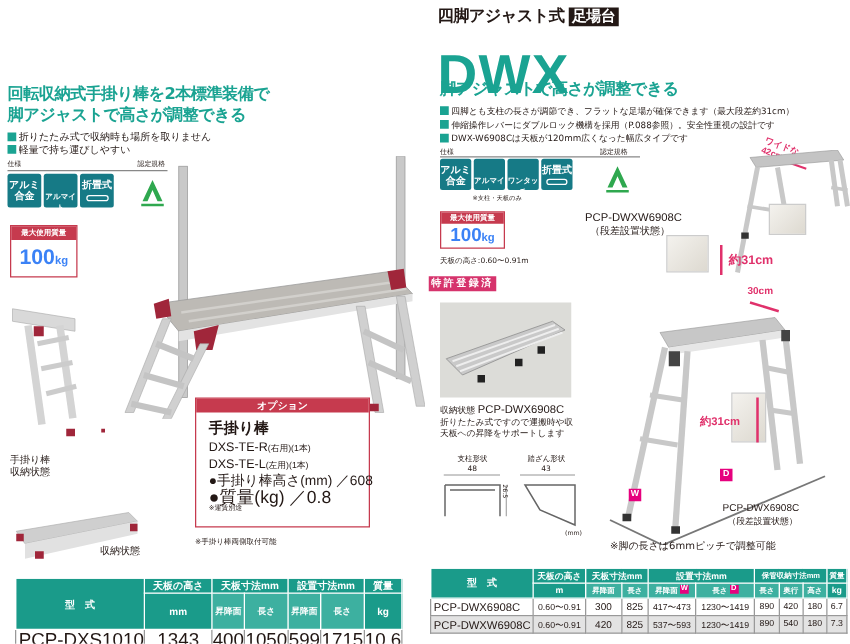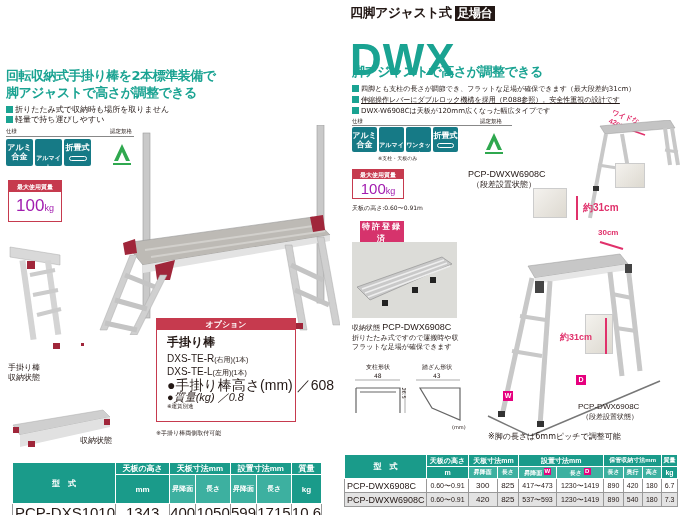--- a/index.html
+++ b/index.html
@@ -15,21 +15,21 @@
     .model-title { font-family: "Liberation Sans", sans-serif; font-weight: bold; font-size: 44px; color: #1aa392; letter-spacing: 1px; line-height: 44px; }
     .catch { font-size: 13px; font-weight: bold; color: #1aa392; line-height: 17px; letter-spacing: -0.5px; white-space: nowrap; }
     .bullet { font-size: 8px; color: #231815; line-height: 11px; white-space: nowrap; }
     .bullet .sq { display: inline-block; width: 7px; height: 7px; background: #1aa392; margin-right: 2px; vertical-align: -0.5px; }
     .tiny { font-size: 5.5px; color: #231815; }
     .spec-line { height: 1px; background: #888; }
     .icon-box { position: absolute; width: 27px; height: 27px; background: #167a86; border-radius: 2px; color: #fff; font-size: 8px; line-height: 9px; text-align: center; font-weight: bold; padding-top: 4px; }
     .cert { position: absolute; width: 24px; height: 28px; }
     .cap-box { position: absolute; width: 54px; height: 42px; border: 1px solid #c63a4e; background: #fff; }
     .cap-box .hd { background: #c63a4e; color: #fff; font-size: 6px; text-align: center; height: 11px; line-height: 11px; font-weight: bold; }
-    .cap-box .val { color: #a21caf; font-family: "Liberation Sans", sans-serif; font-weight: normal; font-size: 17px; text-align: center; line-height: 28px; }
+    .cap-box .val { color: #3b82f6; font-family: "Liberation Sans", sans-serif; font-weight: bold; font-size: 17px; text-align: center; line-height: 28px; }
     .cap-box .val small { font-size: 9px; }
     .caption { font-size: 8px; color: #231815; line-height: 10px; white-space: nowrap; }
     .option-box { position: absolute; border: 1px solid #c63a4e; background: #fff; }
     .option-box .hd { background: #c63a4e; color: #fff; font-size: 8px; font-weight: bold; text-align: center; height: 11px; line-height: 11px; }
     .option-box .title { font-size: 12px; font-weight: bold; padding: 4px 0 0 10px; }
     .option-box .line { font-family: "Liberation Sans", sans-serif; font-size: 10px; padding-left: 10px; line-height: 12px; white-space: nowrap; }
     .option-box .line small { font-size: 7px; }
     .option-box .note { font-size: 5.5px; padding-left: 10px; }
     .patent { position: absolute; background: #d6336c; color: #fff; font-size: 8px; font-weight: bold; text-align: center; line-height: 12px; letter-spacing: 2px; }
 
@@ -124,22 +124,22 @@
     <rect x="20" y="36" width="7" height="6" fill="#a0263a"></rect>
     <rect x="96" y="14" width="6" height="6" fill="#a0263a"></rect>
   </svg>
   <div class="abs caption" style="left:80px; top:436px;">収納状態</div>
 
   <div class="option-box" style="left:156px; top:318px; width:140px; height:104px;">
     <div class="hd">オプション</div>
     <div class="title">手掛り棒</div>
     <div class="line" style="margin-top:2px;"><span>DXS-TE-R</span><small>(右用)(1本)</small></div>
     <div class="line"><span>DXS-TE-L</span><small>(左用)(1本)</small></div>
-    <div class="line" style="font-size:14px;">●手掛り棒高さ(mm) ／608</div>
-    <div class="line" style="font-size:11px;font-style:italic;">●質量(kg) ／0.8</div>
+    <div class="line" style="font-size:11px;">●手掛り棒高さ(mm) ／608</div>
+    <div class="line" style="font-size:14px;">●質量(kg) ／0.8</div>
     <div class="note">※運賃別途</div>
   </div>
   <div class="abs tiny" style="left:156px; top:429px; font-size:6px;">※手掛り棒両側取付可能</div>
 
   <table class="spec" style="left:12px; top:462px; width:310px;">
     <tbody>
         <tr style="height:12px;">
       <th rowspan="2" style="width:82px; font-size:8px;">型　式</th>
       <th style="width:54px; font-size:8px;">天板の高さ</th>
       <th colspan="2" style="font-size:8px;">天板寸法mm</th>
@@ -170,21 +170,21 @@
 <div class="panel right">
 
   <div class="abs subtitle" style="left:10px; top:4px;">
     <span>四脚アジャスト式</span><span class="tag-black">足場台</span>
   </div>
   <div class="abs model-title" style="left:10px; top:22px;margin-top:16px;">DWX</div>
 
   <div class="abs catch" style="left:12px; top:63px;">脚アジャストで高さが調整できる</div>
 
   <div class="abs bullet" style="left:12px; top:84px; font-size:7px;"><span class="sq"></span><span>四脚とも支柱の長さが調節でき、フラットな足場が確保できます（最大段差約31cm）</span></div>
-  <div class="abs bullet" style="left:12px; top:95px; font-size:7px;text-decoration:underline;"><span class="sq"></span><span>伸縮操作レバーにダブルロック機構を採用（P.088参照）。安全性重視の設計です</span></div>
+  <div class="abs bullet" style="left:12px; top:95px; font-size:7px;"><span class="sq"></span><span>伸縮操作レバーにダブルロック機構を採用（P.088参照）。安全性重視の設計です</span></div>
   <div class="abs bullet" style="left:12px; top:106px; font-size:7px;"><span class="sq"></span><span>DWX-W6908Cは天板が120mm広くなった幅広タイプです</span></div>
 
   <div class="abs tiny" style="left:12px; top:118px;">仕様</div>
   <div class="abs tiny" style="left:140px; top:118px;">認定規格</div>
   <div class="abs spec-line" style="left:12px; top:125px; width:160px;"></div>
 
   <div class="icon-box" style="left:12px; top:127px; width:25px; height:25px;"><span>アルミ</span><br><span>合金</span></div>
   <div class="icon-box" style="left:39px; top:127px; width:25px; height:25px; font-size:6px; padding-top:13px;"><span>アルマイト</span></div>
   <div class="icon-box" style="left:66px; top:127px; width:25px; height:25px; font-size:6px; padding-top:13px;"><span>ワンタッチ</span></div>
   <div class="icon-box" style="left:93px; top:127px; width:25px; height:25px;"><span>折畳式</span><div style="margin:3px auto 0; width:17px; height:5px; border:1px solid #fff; border-radius:3px;"></div></div>
@@ -193,36 +193,36 @@
   <svg class="cert" style="left:142px; top:128px;" viewBox="0 0 24 28">
     <path d="M4 22 L12 5 L20 22 L16 22 L12 13 L8 22 Z" fill="#2fa84f"></path>
     <rect x="3" y="24" width="18" height="2" fill="#2fa84f"></rect>
   </svg>
 
   <div class="cap-box" style="left:12px; top:169px; width:52px; height:30px;">
     <div class="hd" style="height:9px; line-height:9px;">最大使用質量</div>
     <div class="val" style="line-height:20px; font-size:15px;"><span>100</span><small>kg</small></div>
   </div>
   <div class="abs tiny" style="left:12px; top:204px; font-size:6px;">天板の高さ:0.60〜0.91m</div>
-  <div class="patent" style="left:20px; top:221px; width:44px;">特許登録済</div>
+  <div class="patent" style="left:3px; top:221px; width:54px;">特許登録済</div>
 
   <div class="photo" style="left:12px; top:242px; width:105px; height:76px; background:#dcdcd8;">
     <svg width="105" height="76" viewBox="0 0 105 76">
       <polygon points="5,45 90,15 100,22 18,58" fill="#c9c9c9" stroke="#8a8a8a" stroke-width="0.6"></polygon>
       <line x1="10" y1="47" x2="92" y2="18" stroke="#eee" stroke-width="1.5"></line>
       <line x1="13" y1="51" x2="95" y2="21" stroke="#eee" stroke-width="1.5"></line>
       <line x1="16" y1="55" x2="98" y2="24" stroke="#eee" stroke-width="1.5"></line>
       <rect x="60" y="45" width="6" height="6" fill="#222"></rect>
       <rect x="78" y="35" width="6" height="6" fill="#222"></rect>
       <rect x="30" y="58" width="6" height="6" fill="#222"></rect>
     </svg>
   </div>
   <div class="abs caption" style="left:12px; top:322px; font-size:7px;"><span>収納状態</span>&nbsp;<span style="font-family:'Liberation Sans',sans-serif; font-size:9px;">PCP-DWX6908C</span></div>
   <div class="abs caption" style="left:12px; top:333px; font-size:7px;">折りたたみ式ですので運搬時や収</div>
-  <div class="abs caption" style="left:12px; top:342px; font-size:7px;">フラットな足場が確保できます</div>
+  <div class="abs caption" style="left:12px; top:342px; font-size:7px;">天板への昇降をサポートします</div>
 
   <div class="abs tiny" style="left:26px; top:363px; font-size:6px;">支柱形状</div>
   <div class="abs tiny" style="left:34px; top:372px; font-size:6px;">48</div>
   <div class="abs tiny" style="left:82px; top:363px; font-size:6px;">踏ざん形状</div>
   <div class="abs tiny" style="left:93px; top:372px; font-size:6px;">43</div>
   <svg class="photo" style="left:10px; top:378px;" width="120" height="45" viewBox="0 0 120 45">
     <line x1="5" y1="2" x2="50" y2="2" stroke="#555" stroke-width="0.5"></line>
     <path d="M6 10 L6 35 M6 10 L50 10 L50 35 M10 14 L46 14" stroke="#666" stroke-width="1.2" fill="none"></path>
     <line x1="55" y1="10" x2="55" y2="35" stroke="#555" stroke-width="0.5"></line>
     <line x1="66" y1="2" x2="110" y2="2" stroke="#555" stroke-width="0.5"></line>

